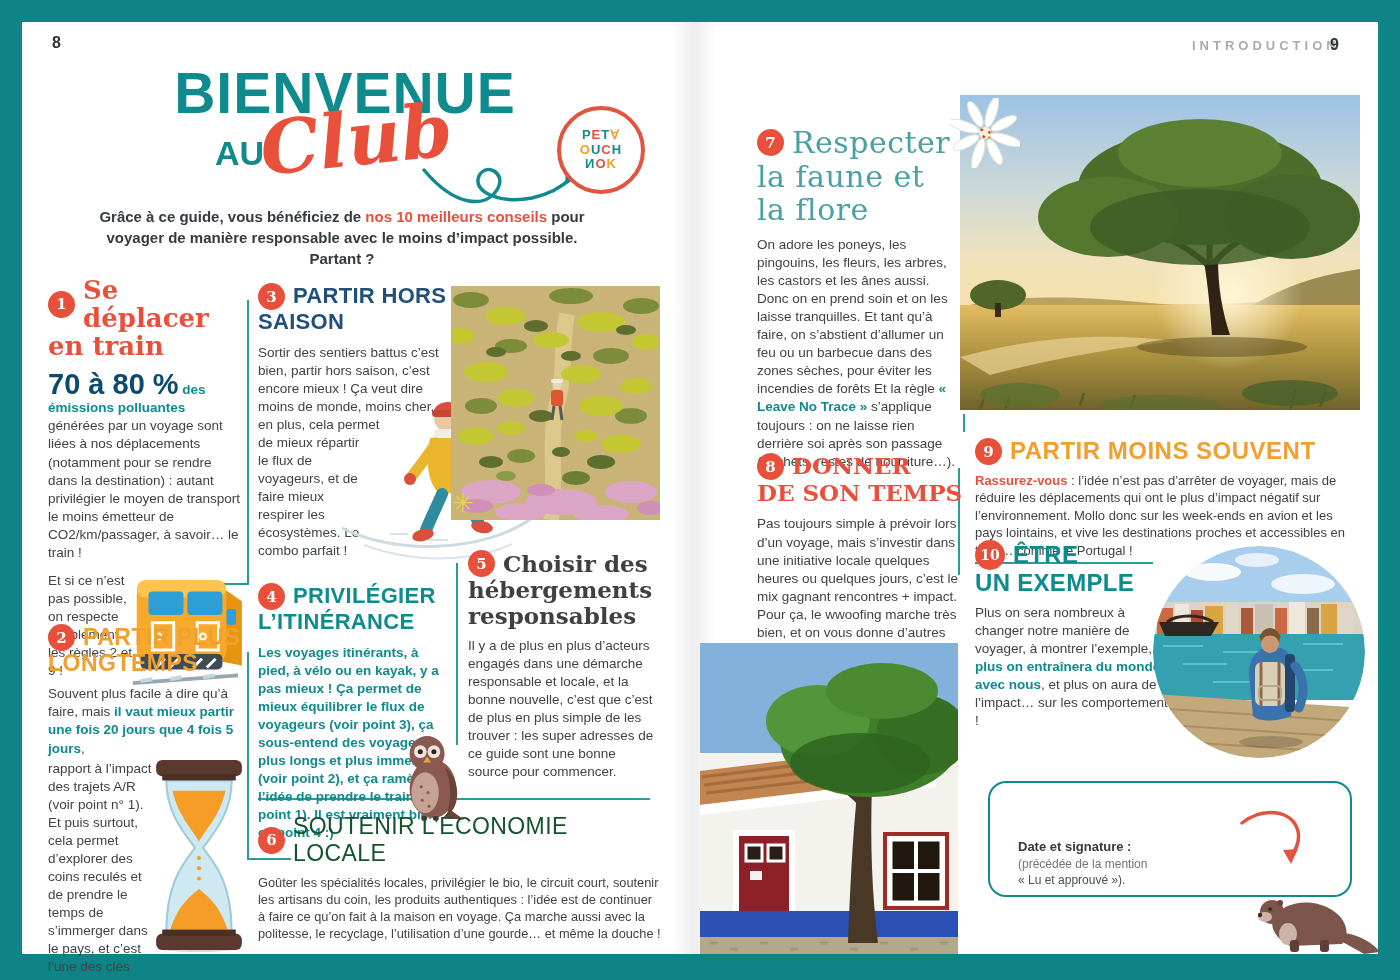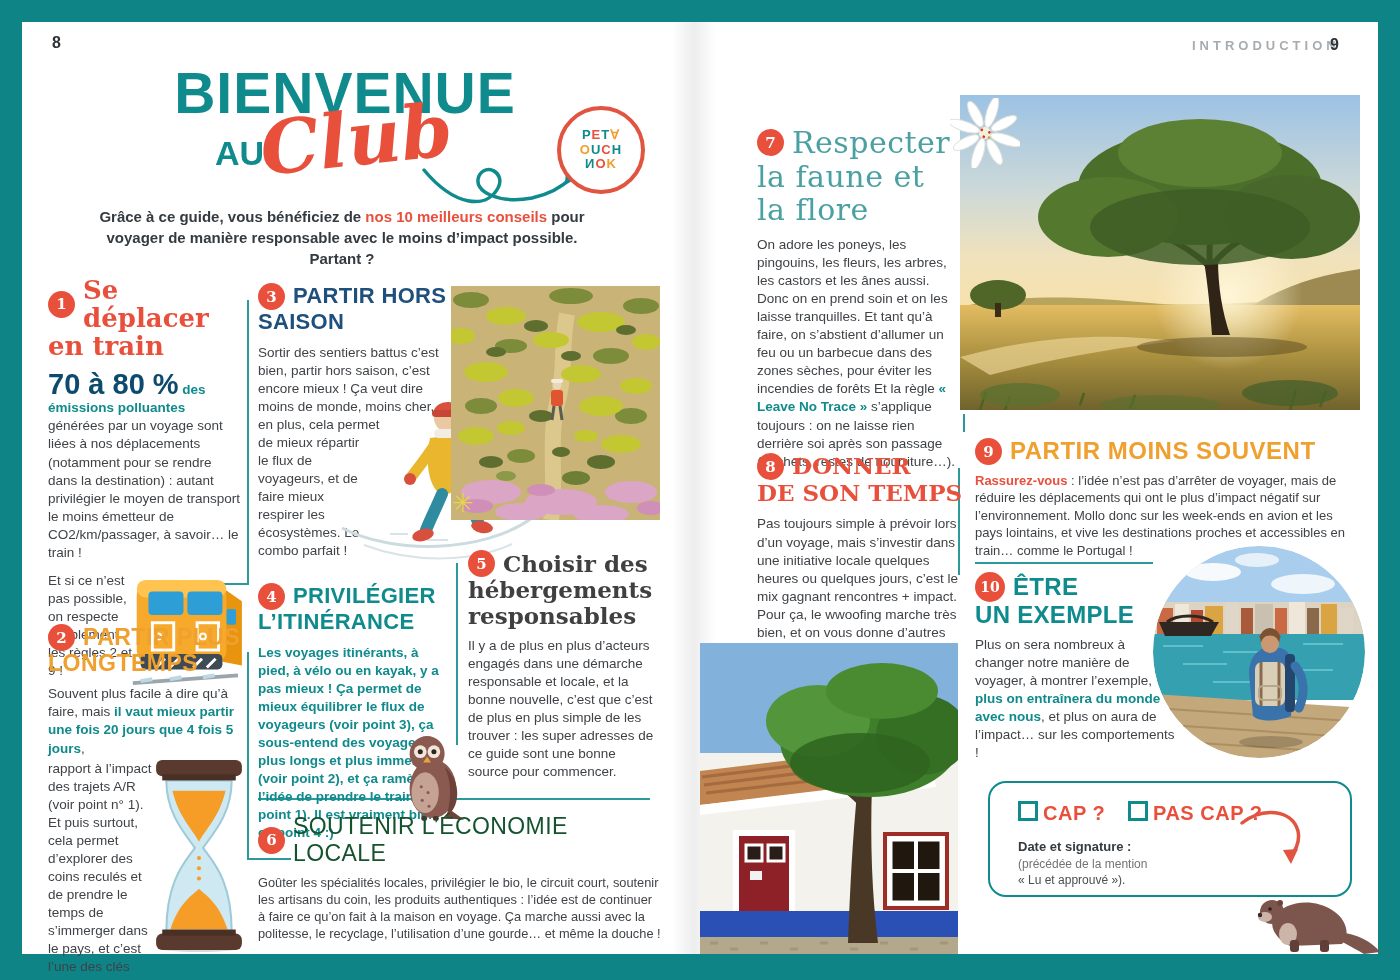--- a/index.html
+++ b/index.html
@@ -358,21 +358,21 @@
   <div class="abs" style="left:953px;top:416px;width:392px;">
     <div class="sec-head">
         <span class="badge">9</span>
       <span class="h-orange" style="font-size:24px;">PARTIR MOINS SOUVENT</span>
       </div>
     <p class="body" style="margin-top:7px;width:388px;font-size:13px;">
       <span class="b-red">Rassurez-vous</span><span> : l’idée n’est pas d’arrêter de voyager, mais de réduire les déplacements qui ont le plus d’impact négatif sur l’environnement. Mollo donc sur les week-ends en avion et les pays lointains, et vive les destinations proches et accessibles en train… comme le Portugal !</span>
     </p>
   </div>
 
-  <div class="abs" style="left:953px;top:550px;width:200px;">
+  <div class="abs" style="left:953px;top:518px;width:200px;">
     <div class="sec-head">
         <span class="badge" style="width:30px;height:30px;font-size:14px;">10</span>
       <span class="h-teal" style="font-size:24px;">ÊTRE</span>
       </div>
     <div class="h-teal" style="font-size:24px;">UN EXEMPLE</div>
     <p class="body" style="margin-top:7px;">
       <span>Plus on sera nombreux à changer notre manière de voyager, à montrer l’exemple, </span><span class="b-teal">plus on entraînera du monde avec nous</span><span>, et plus on aura de l’impact… sur les comportements !</span>
     </p>
   </div>
 
@@ -441,25 +441,20 @@
     <path d="M148,300 C150,250 152,200 158,140 L172,142 C170,200 172,252 178,300 Z" fill="#4a3826"></path>
     <path d="M160,160 C140,140 120,130 100,126 M166,150 C190,130 210,124 228,124" stroke="#4a3826" stroke-width="5" fill="none"></path>
     <ellipse cx="170" cy="98" rx="90" ry="56" fill="#3f7e2a"></ellipse>
     <ellipse cx="118" cy="78" rx="52" ry="36" fill="#52953a"></ellipse>
     <ellipse cx="222" cy="92" rx="46" ry="40" fill="#356f24"></ellipse>
     <ellipse cx="182" cy="48" rx="56" ry="28" fill="#4a8a31"></ellipse>
     <ellipse cx="160" cy="120" rx="70" ry="30" fill="#2f6420" opacity=".85"></ellipse>
   </svg>
 
   <div class="cap-box" style="left:966px;top:759px;width:364px;height:116px;">
-    <div style="position:absolute;left:28px;top:18px;">
-      <span class="checkbox"></span><span class="cap-label">CAP ?</span>
-      <span style="display:inline-block;width:14px;"></span>
-      <span class="checkbox"></span><span class="cap-label">PAS CAP ?</span>
-    </div>
     <div style="position:absolute;left:28px;top:56px;font-size:13px;font-weight:700;color:#333a40;">Date et signature :</div>
     <div style="position:absolute;left:28px;top:74px;font-size:12px;color:#737373;">(précédée de la mention</div>
     <div style="position:absolute;left:28px;top:90px;font-size:12px;color:#4a4f54;">« Lu et approuvé »).</div>
     <svg style="position:absolute;left:248px;top:22px;" width="72" height="60" viewBox="0 0 72 60">
       <path d="M4,18 C24,2 54,4 60,26 C62,36 59,44 52,52" fill="none" stroke="#e05440" stroke-width="3.5" stroke-linecap="round"></path>
       <polygon points="45,45 53,59 60,44" fill="#e05440"></polygon>
     </svg>
   </div>
 </div>
 

